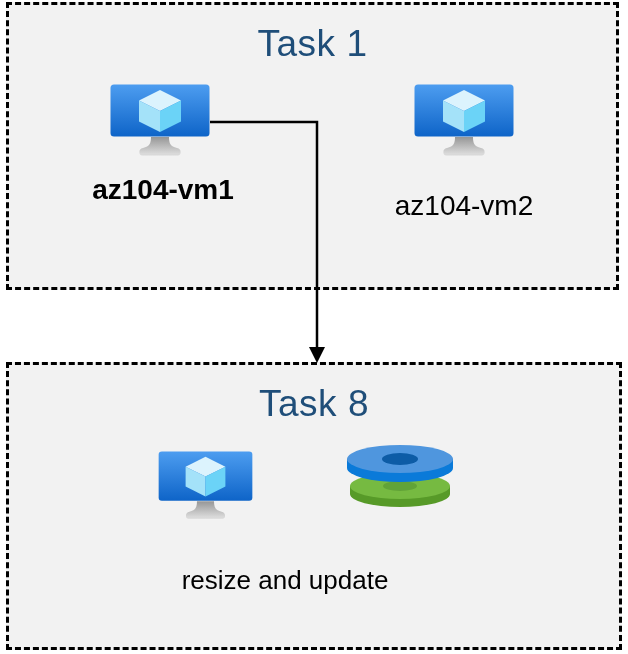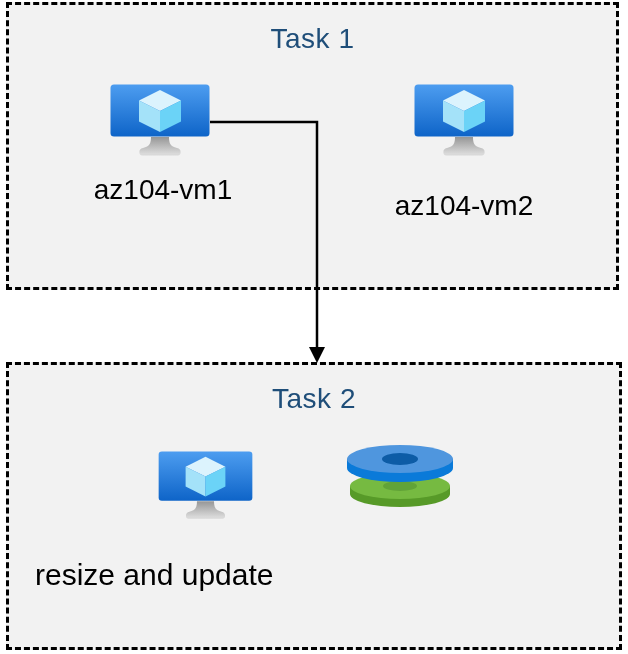--- a/index.html
+++ b/index.html
@@ -17,43 +17,44 @@
     background: #f2f2f2;
     border: 3px dashed #000000;
   }
   #task1-box { left: 6px; top: 2px;   width: 613px; height: 288px; }
   #task2-box { left: 6px; top: 362px; width: 616px; height: 288px; }
   .task-title {
     position: absolute;
     left: 0; right: 0;
     top: 18px;
     text-align: center;
-    font-size: 28px;
+    font-size: 37px;
     font-weight: 400;
     color: #1f4e79;
     letter-spacing: 0.5px;
   }
   .icon { position: absolute; display: block; }
   #vm1-icon  { left: 101px; top: 79px;  width: 100px; height: 76px; }
   #vm2-icon  { left: 405px; top: 79px;  width: 100px; height: 76px; }
   #t2-vm-icon    { left: 149px; top: 86px; width: 95px;  height: 72px; }
   #t2-disks-icon { left: 333px; top: 79px; width: 116px; height: 66px; }
   .vm-label {
     position: absolute;
     text-align: center;
     font-size: 28px;
     line-height: 34px;
     color: #000000;
   }
-  #vm1-label { left: 34px;  top: 168px; width: 240px; }
+  #vm1-label { left: 34px;  top: 168px; width: 240px; font-weight: bold; }
   #vm2-label { left: 335px; top: 184px; width: 240px; }
   #t2-caption {
     position: absolute;
-    left: 26px; top: 193px; width: 500px;
-    font-size: 30px;
+    left: 26px; top: 200px; width: 500px;
+    text-align: center;
+    font-size: 26px;
     color: #000000;
   }
   #connector-layer {
     position: absolute;
     left: 0; top: 0;
     width: 628px; height: 654px;
     pointer-events: none;
     z-index: 5;
   }
   .defs-holder { position: absolute; width: 0; height: 0; overflow: hidden; }
@@ -107,21 +108,21 @@
 
     <svg id="vm2-icon" class="icon" viewBox="0 0 100 76">
       <use href="#sym-vm"></use>
     </svg>
     <div id="vm2-label" class="vm-label">
       <div>az104-vm2</div>
     </div>
   </div>
 
   <div id="task2-box" class="task-box">
-    <div class="task-title">Task 2</div>
+    <div class="task-title">Task 8</div>
 
     <svg id="t2-vm-icon" class="icon" viewBox="0 0 100 76">
       <use href="#sym-vm"></use>
     </svg>
     <svg id="t2-disks-icon" class="icon" viewBox="0 0 116 66">
       <use href="#sym-disks"></use>
     </svg>
 
     <div id="t2-caption">resize and update</div>
   </div>

